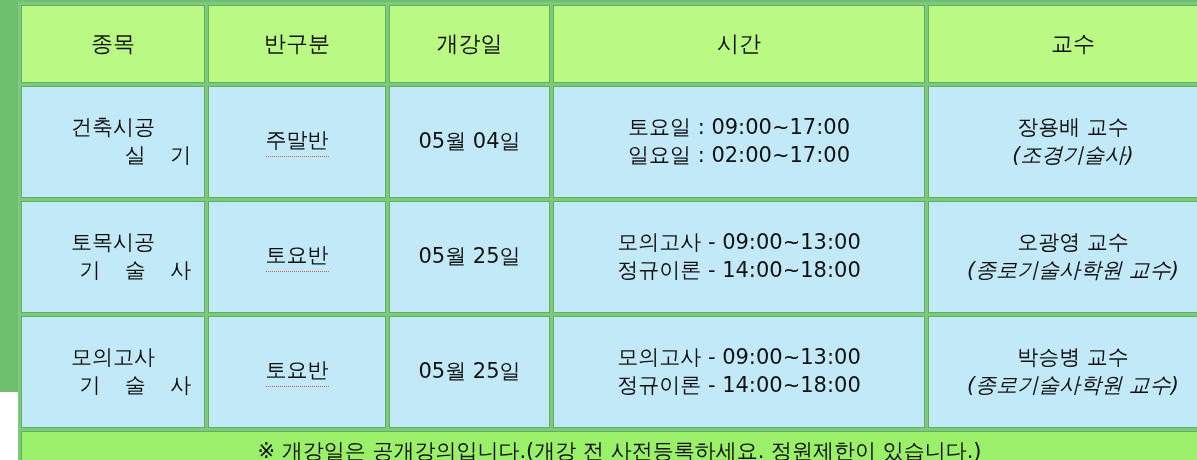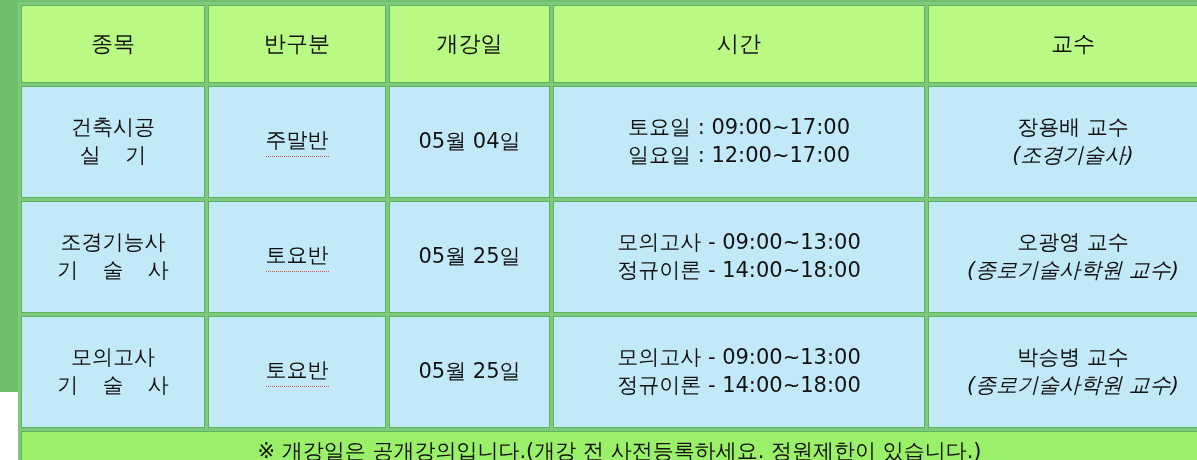--- a/index.html
+++ b/index.html
@@ -58,21 +58,21 @@
     height: 36px;
     white-space: nowrap;
   }
   .col-subject { width: 184px; }
   .col-class   { width: 178px; }
   .col-date    { width: 161px; }
   .col-time    { width: 372px; }
   .col-prof    { width: 290px; }
 
   .subject-main { display: block; }
-  .subject-sub  { display: block; letter-spacing: 0.42em; text-indent: 0.42em; }
+  .subject-sub  { display: block; letter-spacing: 0.42em; text-indent: 0.42em; text-align: right; }
   .line { display: block; white-space: nowrap; }
   .prof-name { display: block; }
   .prof-affil { display: block; font-style: italic; }
   .squiggle {
     display: inline-block;
     border-bottom: 1px dotted #d25a4a;
     padding-bottom: 1px;
   }
   .time-block {
     display: inline-block;
@@ -106,31 +106,31 @@
           <span class="subject-main">건축시공</span>
           <span class="subject-sub">실 기</span>
         </td>
         <td class="body-cell">
           <span class="squiggle">주말반</span>
         </td>
         <td class="body-cell">05월 04일</td>
         <td class="body-cell">
           <span class="time-block">
             <span class="line">토요일 : 09:00~17:00</span>
-            <span class="line">일요일 : 12:00~17:00</span>
+            <span class="line">일요일 : 02:00~17:00</span>
           </span>
         </td>
         <td class="body-cell">
           <span class="prof-name">장용배 교수</span>
           <span class="prof-affil">(조경기술사)</span>
         </td>
       </tr>
       <tr>
         <td class="body-cell">
-          <span class="subject-main">조경기능사</span>
+          <span class="subject-main">토목시공</span>
           <span class="subject-sub">기 술 사</span>
         </td>
         <td class="body-cell">
           <span class="squiggle">토요반</span>
         </td>
         <td class="body-cell">05월 25일</td>
         <td class="body-cell">
           <span class="time-block">
             <span class="line">모의고사 - 09:00~13:00</span>
             <span class="line">정규이론 - 14:00~18:00</span>

